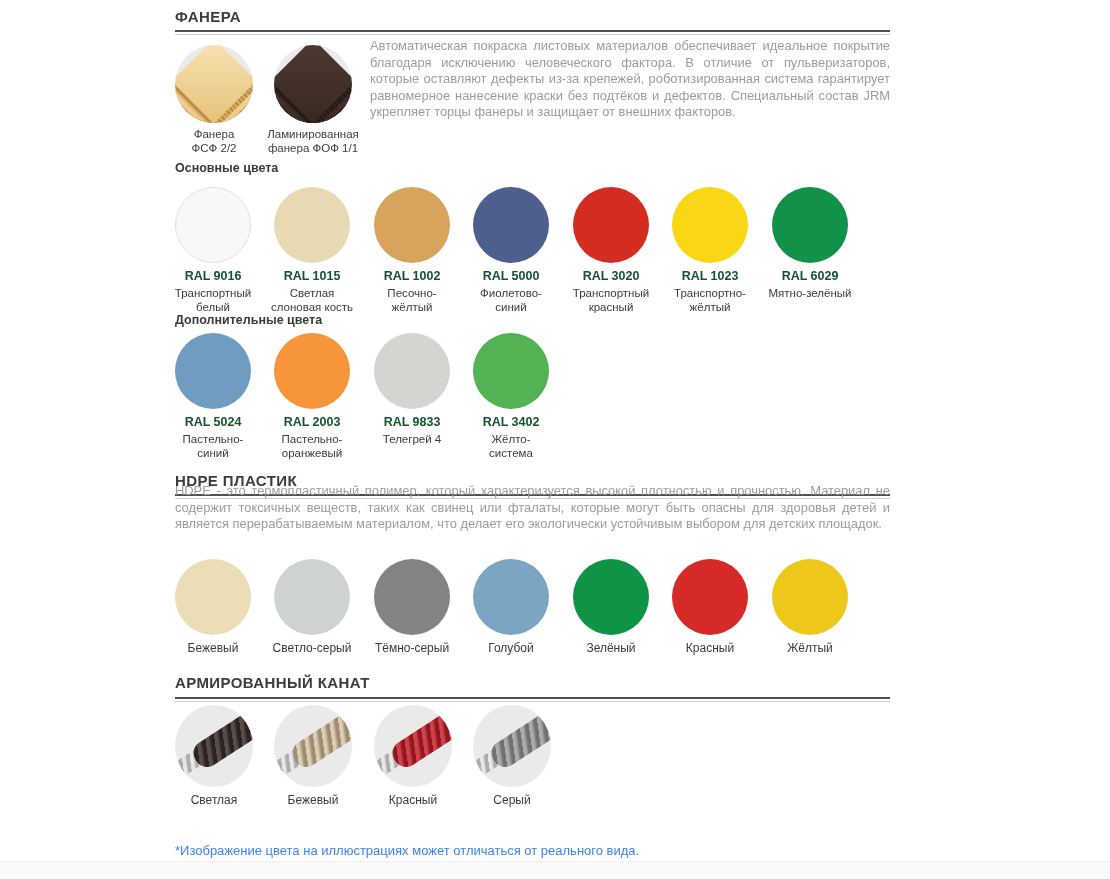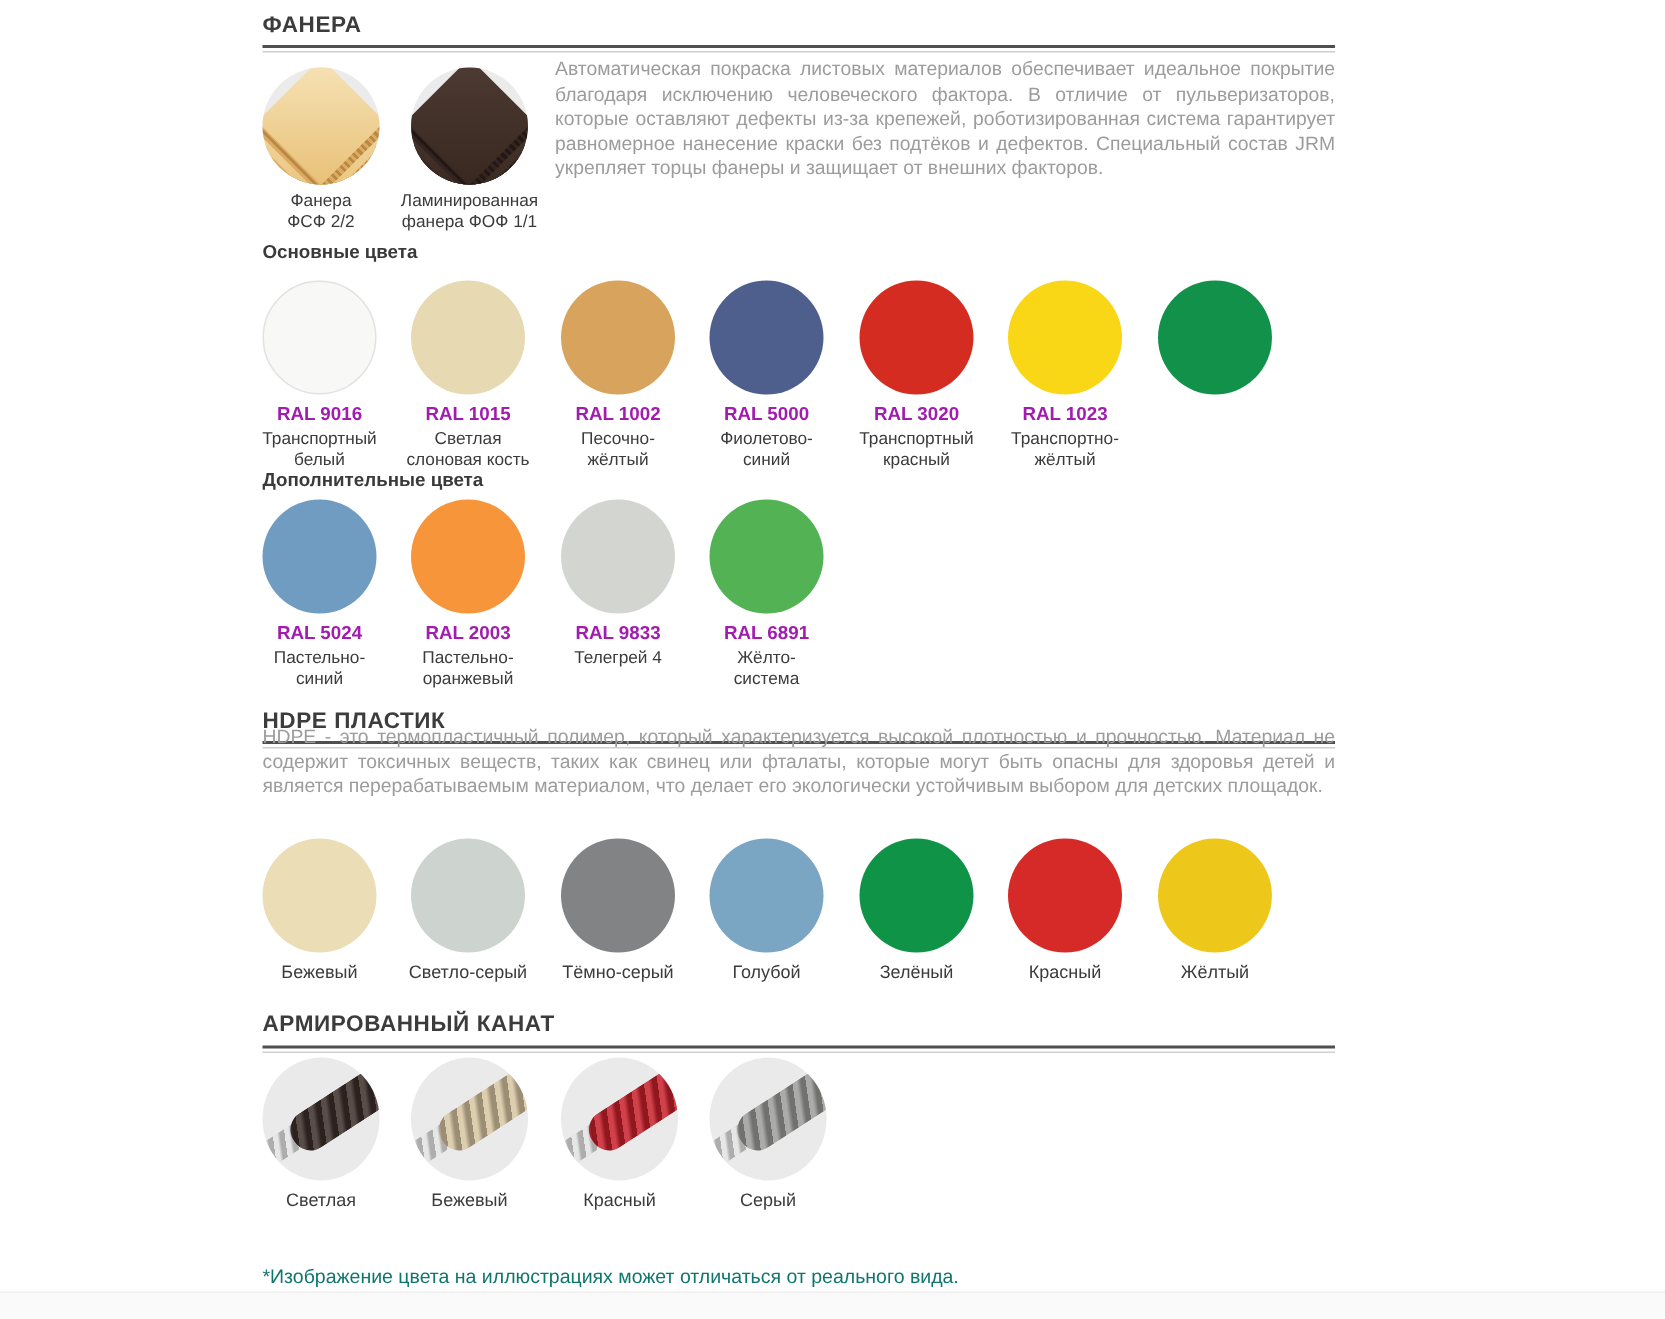--- a/index.html
+++ b/index.html
@@ -14,21 +14,21 @@
           background:transparent; box-sizing:content-box; }
 
   .para { position:absolute; color:#9c9c9c; font-size:12.9px; line-height:16.6px;
           text-align:justify; white-space:pre-line; }
 
   .row { position:absolute; left:0; }
   .col { position:absolute; top:0; width:76px; }
   .circle { width:76px; height:76px; border-radius:50%; }
   .circle.bordered { box-sizing:border-box; border:1px solid #e2e2e2; }
   .swatch-label { position:absolute; top:82px; left:-27px; width:130px; text-align:center; }
-  .code { font-weight:700; font-size:12.5px; color:#a21caf; line-height:15px; }
+  .code { font-weight:700; font-size:12.5px; color:#14532d; line-height:15px; }
   .name { font-size:11.5px; color:#3b3b3b; line-height:14px; white-space:pre-line; margin-top:2px; }
   .subhead { position:absolute; left:0; font-size:12.5px; font-weight:700; color:#3a3a3a; }
 
   
   .thumb { position:absolute; top:0; width:78px; height:78px; border-radius:50%;
            background:#ebebeb; overflow:hidden; }
   .dm { position:absolute; left:9px; width:60px; height:60px; transform:rotate(45deg); }
   .ply-light .face { background:linear-gradient(135deg,#f7e3b8,#e8c177); }
   .ply-light .edge { background:repeating-linear-gradient(0deg,#dcaa60 0 2px,#b98a45 2px 4px); }
   .ply-dark  .face { background:linear-gradient(135deg,#4e3b34,#38281f); }
@@ -44,21 +44,21 @@
            background-image:repeating-linear-gradient(115deg, rgba(255,255,255,.55) 0 3px, rgba(0,0,0,.14) 5px 8px); }
   .ropeBar { position:absolute; left:15px; top:22px; width:74px; height:27px; border-radius:13px;
              transform:rotate(-33deg);
              background-image:repeating-linear-gradient(115deg, rgba(255,255,255,.15) 0 3px, rgba(0,0,0,.28) 6px 9px); }
   .rope-name { position:absolute; top:88px; left:-27px; width:132px; text-align:center;
                font-size:12px; color:#3b3b3b; }
 
   .hdpe-name { position:absolute; top:82px; left:-27px; width:130px; text-align:center;
                font-size:12px; color:#3b3b3b; }
 
-  .footnote { position:absolute; color:#0f766e; font-size:13px; }
+  .footnote { position:absolute; color:#3b82f6; font-size:13px; }
   .bottom-band { position:absolute; left:0; top:861px; width:1110px; height:18px;
                  background:#fafafa; border-top:1px solid #f0f0f0; }
 </style>
 </head>
 <body>
 
 <div class="page">
   <div class="content">
 
     <div class="sec-title" style="top:8px">ФАНЕРА</div>
@@ -139,20 +139,24 @@
       <div class="col" style="left:497px">
         <div class="circle" style="background-color: rgb(249, 214, 22);"></div>
         <div class="swatch-label">
           <div class="code">RAL 1023</div>
           <div class="name">Транспортно-
 жёлтый</div>
         </div>
       </div>
       <div class="col" style="left:597px">
         <div class="circle" style="background-color: rgb(18, 145, 75);"></div>
+        <div class="swatch-label">
+          <div class="code">RAL 6029</div>
+          <div class="name">Мятно-зелёный</div>
+        </div>
       </div>
     </div>
 
     <div class="subhead" style="top:313px">Дополнительные цвета</div>
 
     <div class="row" style="top:333px; height:125px">
       <div class="col" style="left:0">
         <div class="circle" style="background-color: rgb(111, 156, 192);"></div>
         <div class="swatch-label">
           <div class="code">RAL 5024</div>
@@ -171,21 +175,21 @@
       <div class="col" style="left:199px">
         <div class="circle" style="background-color: rgb(211, 213, 208);"></div>
         <div class="swatch-label">
           <div class="code">RAL 9833</div>
           <div class="name">Телегрей 4</div>
         </div>
       </div>
       <div class="col" style="left:298px">
         <div class="circle" style="background-color: rgb(83, 178, 84);"></div>
         <div class="swatch-label">
-          <div class="code">RAL 6891</div>
+          <div class="code">RAL 3402</div>
           <div class="name">Жёлто-
 система</div>
         </div>
       </div>
     </div>
 
     <div class="sec-title" style="top:472px">HDPE ПЛАСТИК</div>
     <div class="rule" style="top:494px"></div>
 
     <div class="para" style="left:0; top:483px; width:715px">HDPE - это термопластичный полимер, который характеризуется высокой плотностью и прочностью. Материал не содержит токсичных веществ, таких как свинец или фталаты, которые могут быть опасны для здоровья детей и является перерабатываемым материалом, что делает его экологически устойчивым выбором для детских площадок.</div>

